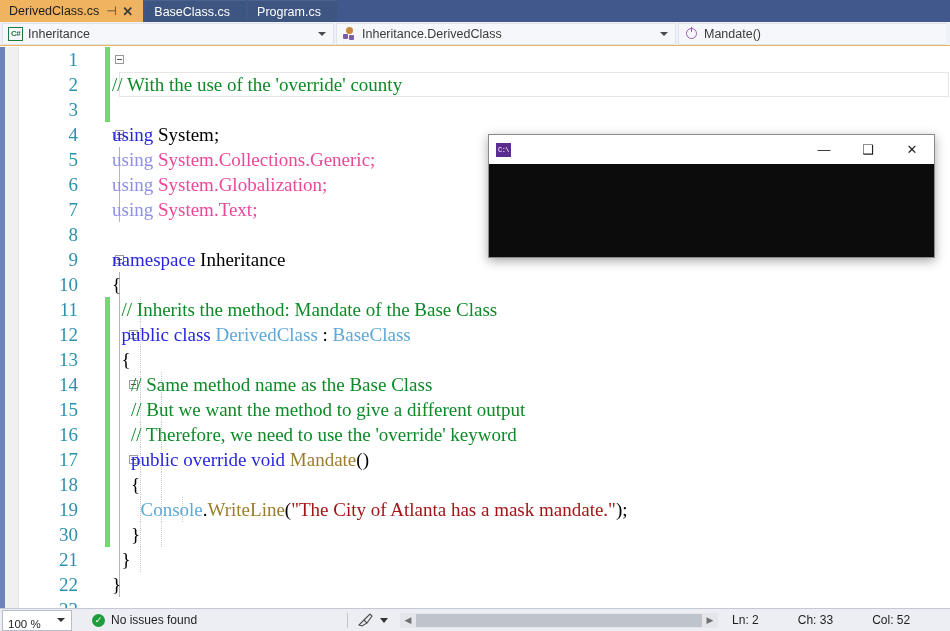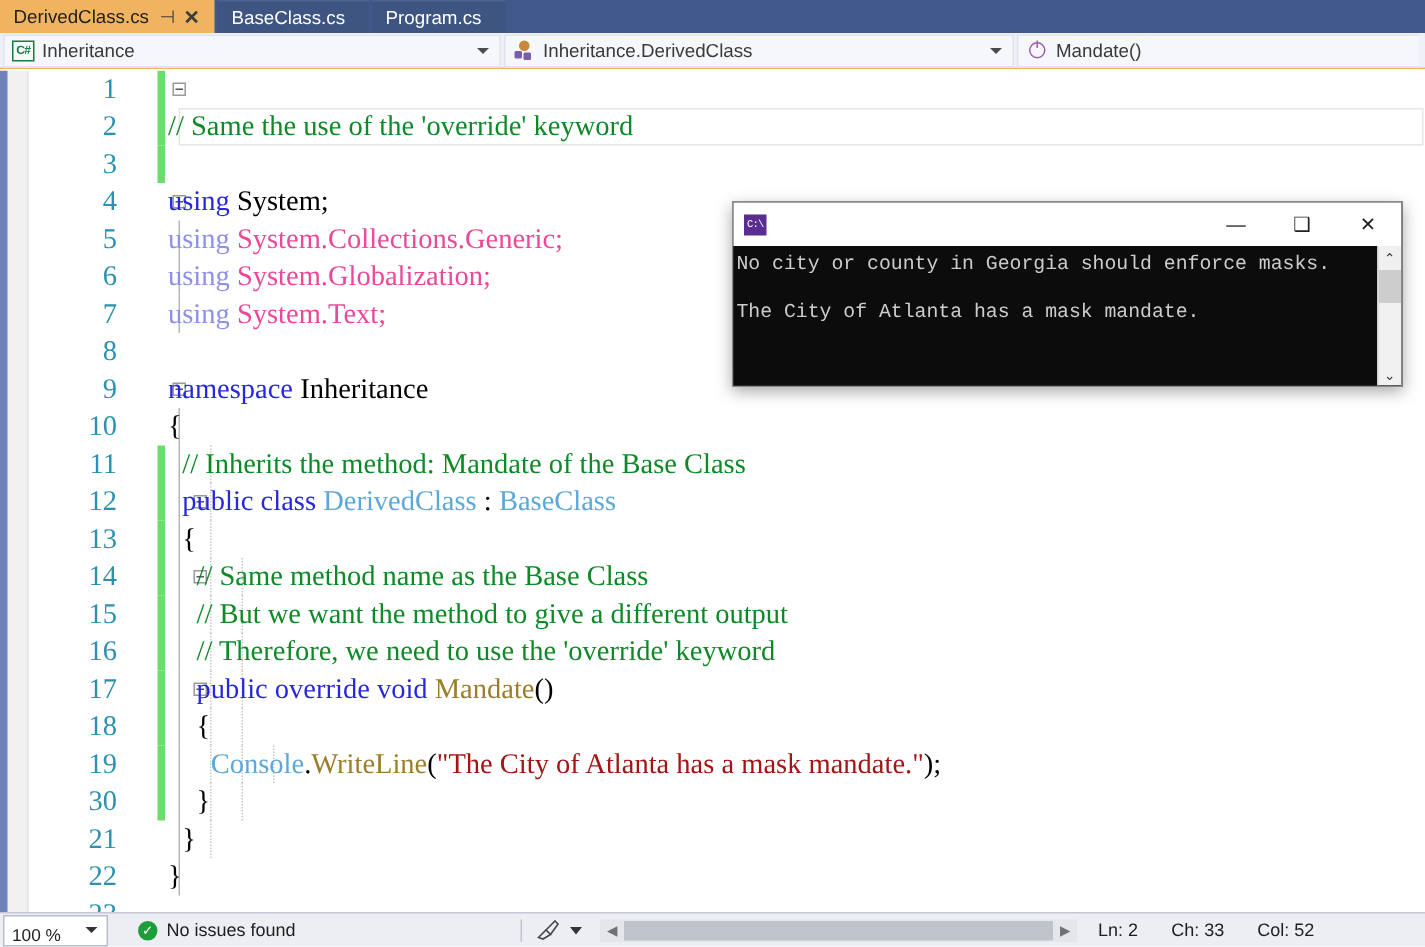--- a/index.html
+++ b/index.html
@@ -215,21 +215,21 @@
   .issues{display:flex;align-items:center;margin-left:20px;}
   .brush{margin-left:auto;display:flex;align-items:center;}
   .hscroll{
     width:318px;height:15px;background:#e4e6ec;display:flex;align-items:center;
     margin-left:12px;
   }
   .hscroll .lft,.hscroll .rgt{
     width:16px;text-align:center;font-size:9px;color:#707070;
   }
   .hscroll .thumb{flex:1;height:13px;background:#bfc3cb;}
-  .pos{display:flex;align-items:center;margin-left:14px;}
+  .pos{display:flex;align-items:center;margin-left:14px;gap:17px;}
   .pos span{margin-left:22px;}
   .pos span:first-child{margin-left:0;}
 </style>
 </head>
 <body>
 
 <div id="app">
 
   <div class="tabstrip">
     <div class="tab active">
@@ -268,21 +268,21 @@
       <span class="lbl">Mandate()</span>
     </div>
   </div>
 
   <div class="editor">
     <div class="indic-bar">
       <div class="blue-edge"></div>
     </div>
     <div class="codearea" id="codearea">
         <div class="line"><span class="ln">1</span><span class="chbar green"></span><span class="fold" style="left: 96px;"></span></div>
-        <div class="line"><span class="ln">2</span><span class="chbar green"></span><span class="curline" style="width: 830px;"></span><span class="code"><span class="t-com">// Same the use of the 'override' keyword</span></span></div>
+        <div class="line"><span class="ln">2</span><span class="chbar green"></span><span class="curline" style="width: 830px;"></span><span class="code"><span class="t-com">// With the use of the 'override' county</span></span></div>
         <div class="line"><span class="ln">3</span><span class="chbar green"></span><span class="code"></span></div>
         <div class="line"><span class="ln">4</span><span class="fold" style="left: 96px;"></span><span class="code"><span class="t-kw">using</span><span class="t-plain"> System;</span></span></div>
         <div class="line"><span class="ln">5</span><span class="sguide" style="left: 100px;"></span><span class="code"><span class="t-kw-fade">using</span><span class="t-plain-fade"> System.Collections.Generic;</span></span></div>
         <div class="line"><span class="ln">6</span><span class="sguide" style="left: 100px;"></span><span class="code"><span class="t-kw-fade">using</span><span class="t-plain-fade"> System.Globalization;</span></span></div>
         <div class="line"><span class="ln">7</span><span class="sguide" style="left: 100px;"></span><span class="code"><span class="t-kw-fade">using</span><span class="t-plain-fade"> System.Text;</span></span></div>
         <div class="line"><span class="ln">8</span><span class="code"></span></div>
         <div class="line"><span class="ln">9</span><span class="fold" style="left: 96px;"></span><span class="code"><span class="t-kw">namespace</span><span class="t-plain"> Inheritance</span></span></div>
         <div class="line"><span class="ln">10</span><span class="sguide" style="left: 100px;"></span><span class="code"><span class="t-plain">{</span></span></div>
         <div class="line"><span class="ln">11</span><span class="chbar green"></span><span class="sguide" style="left: 100px;"></span><span class="vguide" style="left: 121px;"></span><span class="code"><span class="t-com">  // Inherits the method: Mandate of the Base Class</span></span></div>
         <div class="line"><span class="ln">12</span><span class="chbar green"></span><span class="fold" style="left: 110px;"></span><span class="sguide" style="left: 100px;"></span><span class="vguide" style="left: 121px;"></span><span class="code"><span class="t-plain">  </span><span class="t-kw">public class</span><span class="t-plain"> </span><span class="t-cls">DerivedClass</span><span class="t-plain"> : </span><span class="t-cls">BaseClass</span></span></div>
@@ -302,30 +302,20 @@
 
   <div class="console">
     <div class="con-title">
       <span class="con-ico">C:\</span>
       <span class="con-btns">
         <span class="con-btn">—</span>
         <span class="con-btn">❑</span>
         <span class="con-btn">✕</span>
       </span>
     </div>
-    <div class="con-body">
-      <div class="con-text">No city or county in Georgia should enforce masks.
-
-The City of Atlanta has a mask mandate.</div>
-      <div class="con-sb">
-        <div class="arr">⌃</div>
-        <div class="thumb"></div>
-        <div class="arr dn">⌄</div>
-      </div>
-    </div>
   </div>
 
   <div class="statusbar">
     <div class="zoombox">
       <span class="zv">100 %</span>
       <span class="zc"></span>
     </div>
     <div class="issues">
       <span class="ok-ico">✓</span>
       <span>No issues found</span>

